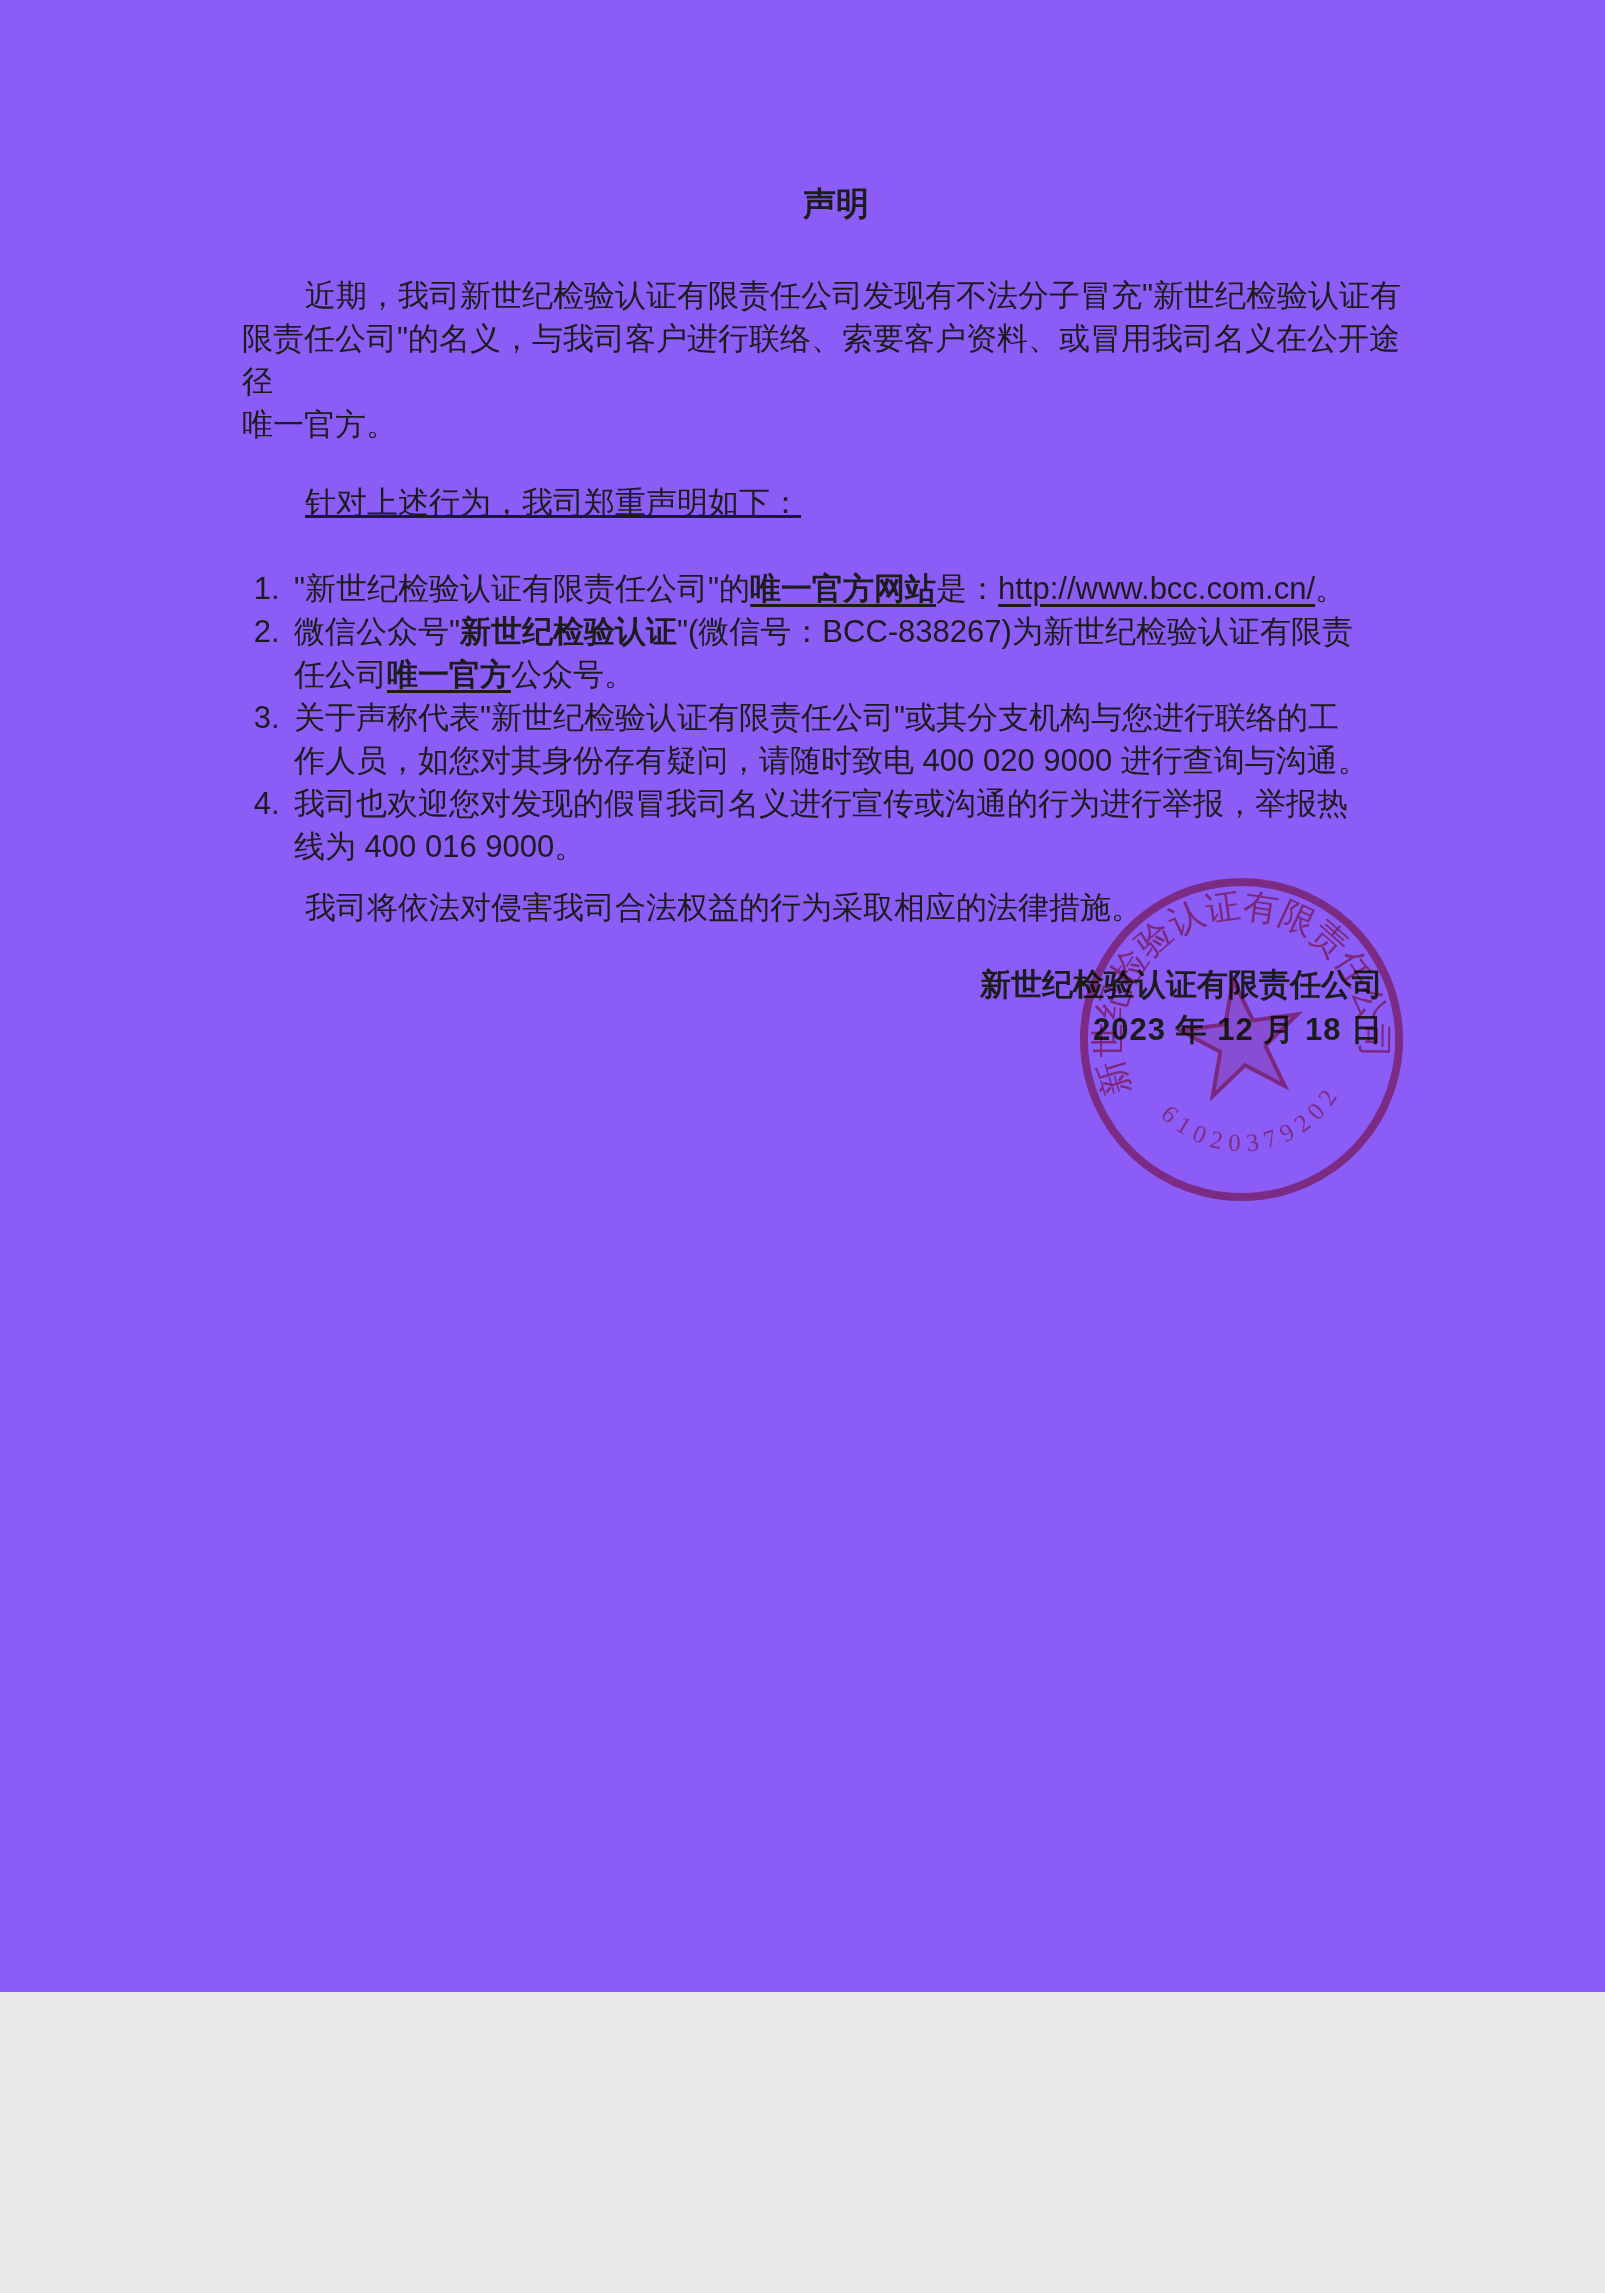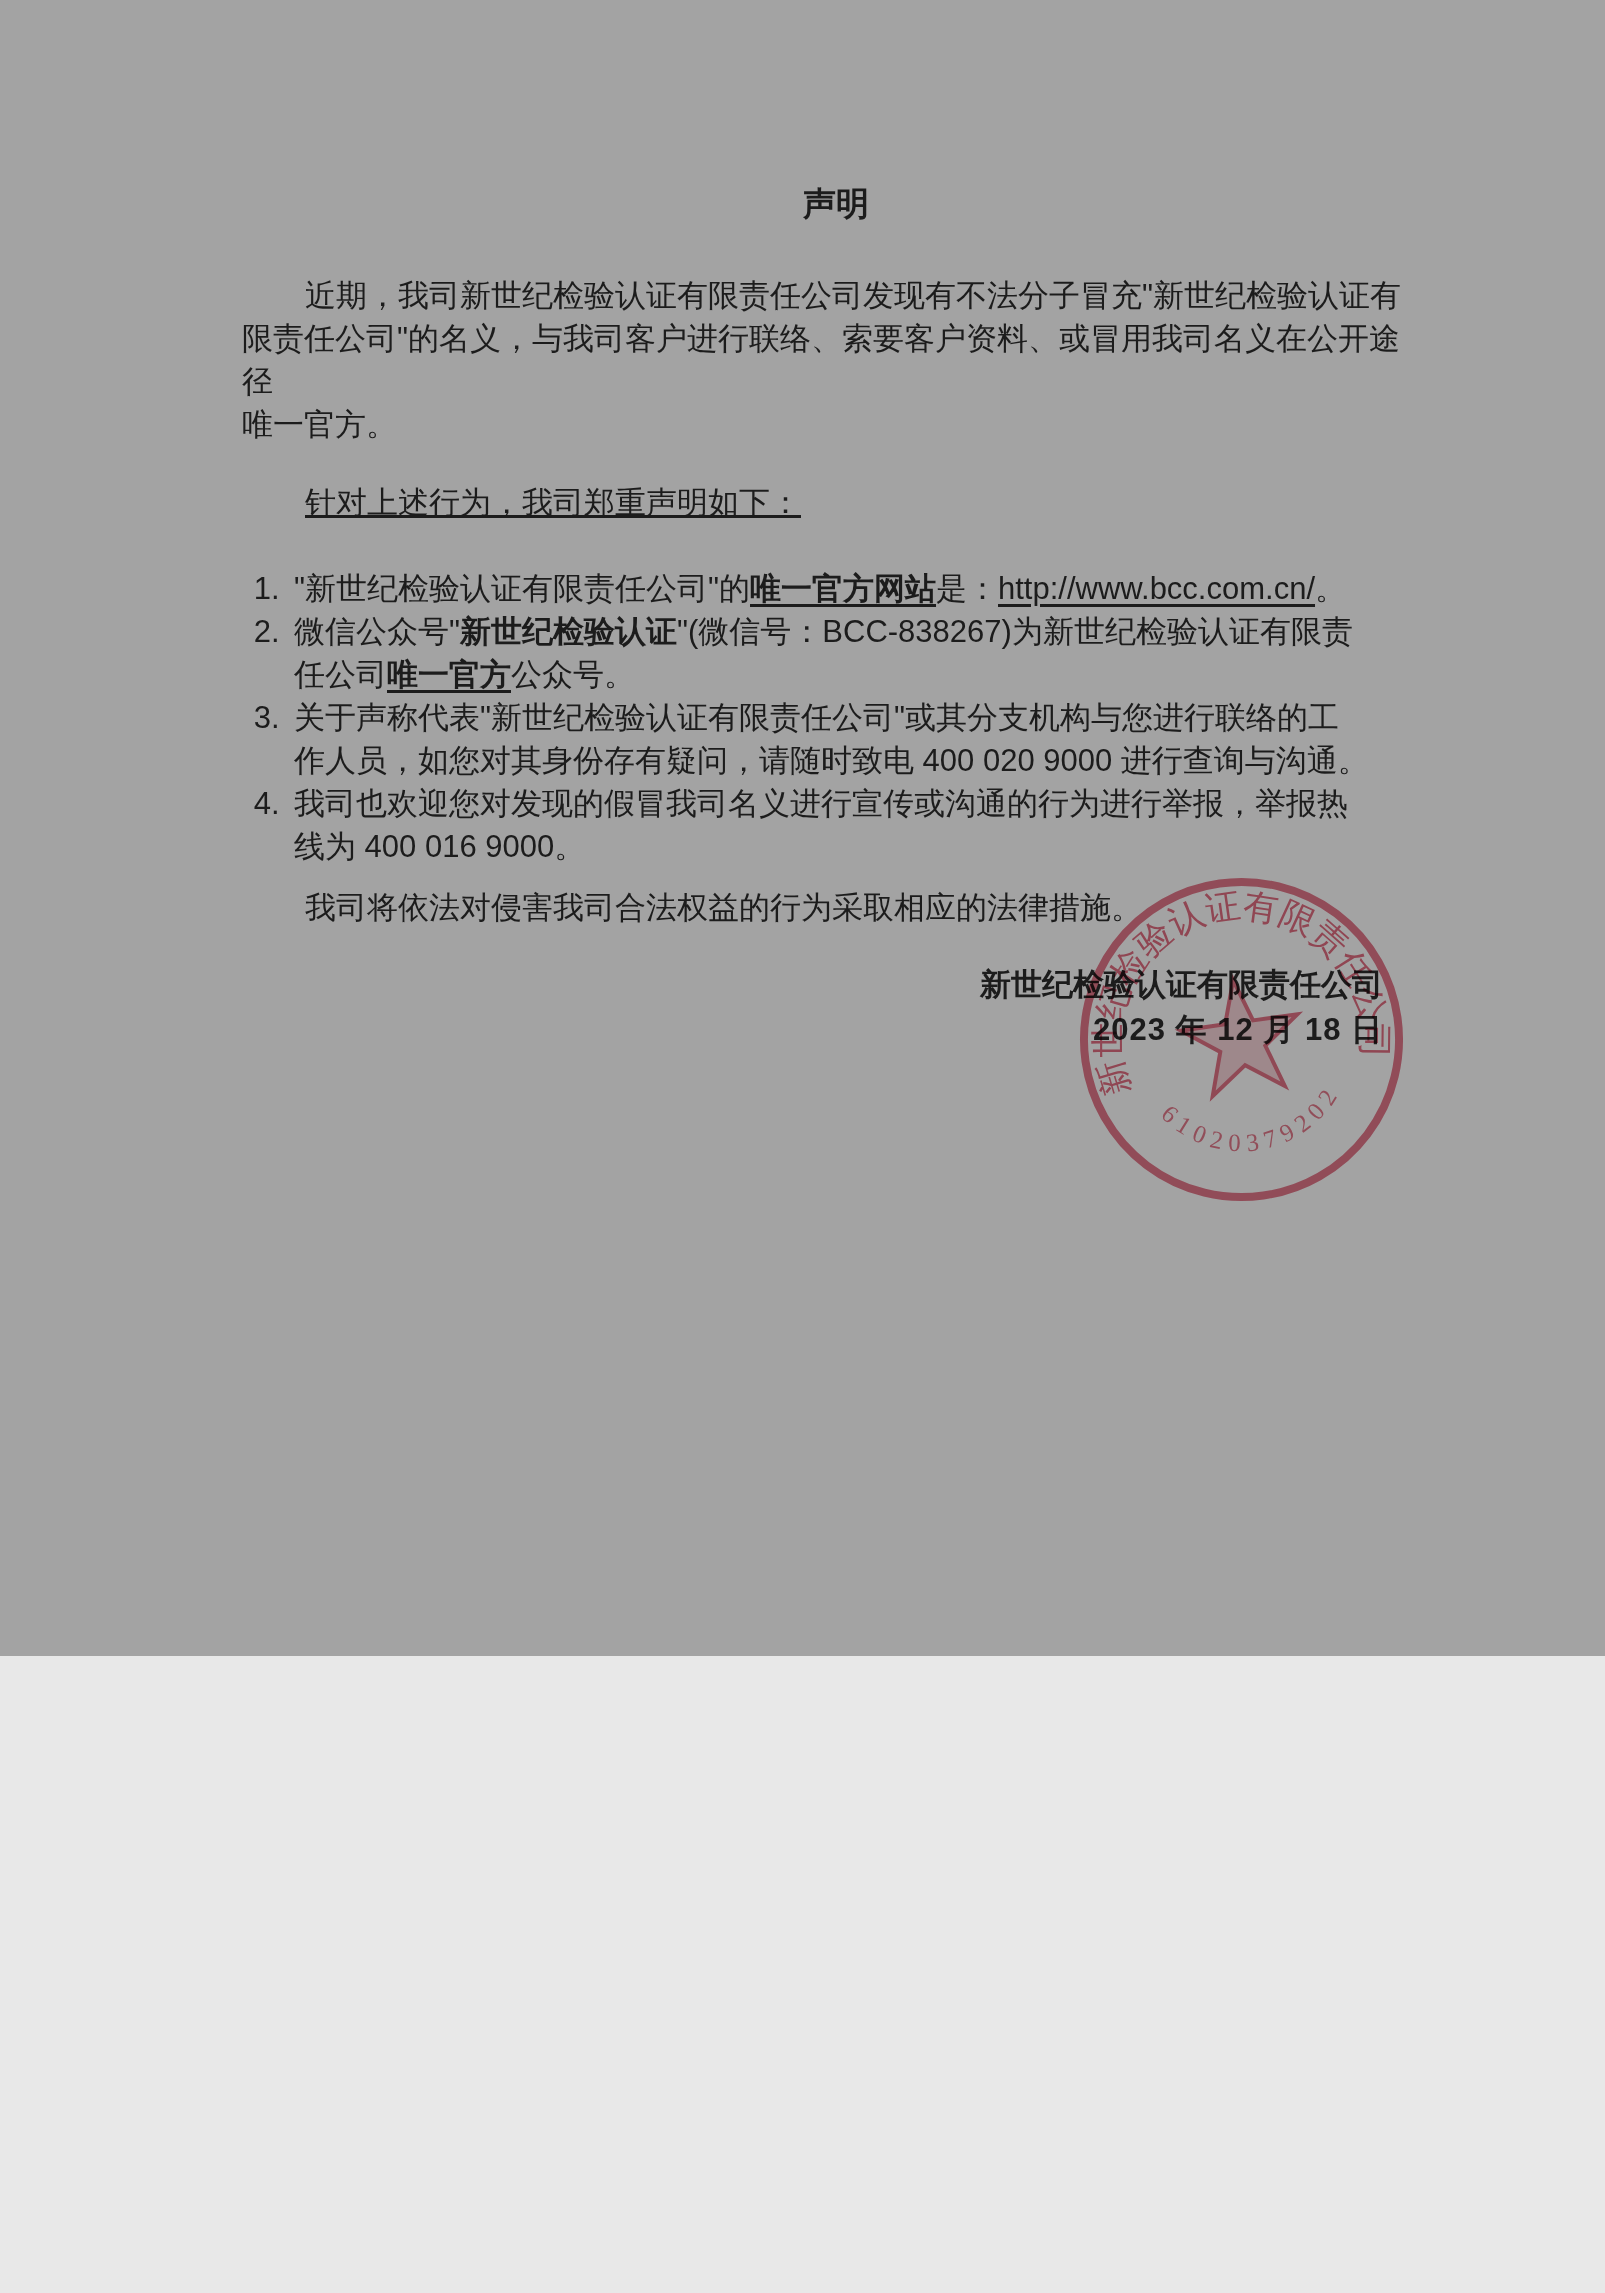--- a/index.html
+++ b/index.html
@@ -1,20 +1,20 @@
 <!DOCTYPE html>
 <html><head>
 <meta charset="utf-8">
 <style>
   html,body{margin:0;padding:0;background:#e8e8e8;}
   .page{
     position:relative;
-    width:1605px;height:1656px;
+    width:1605px;height:1992px;
     margin:0 auto;
-    background:#a3a3a3;
+    background:#8b5cf6;
     font-family:"Liberation Sans",sans-serif;
     color:#1c1c1c;
     overflow:hidden;
   }
   .content{
     position:absolute;
     left:242px;top:182px;
     width:1188px;
     font-size:31px;
     line-height:43px;

